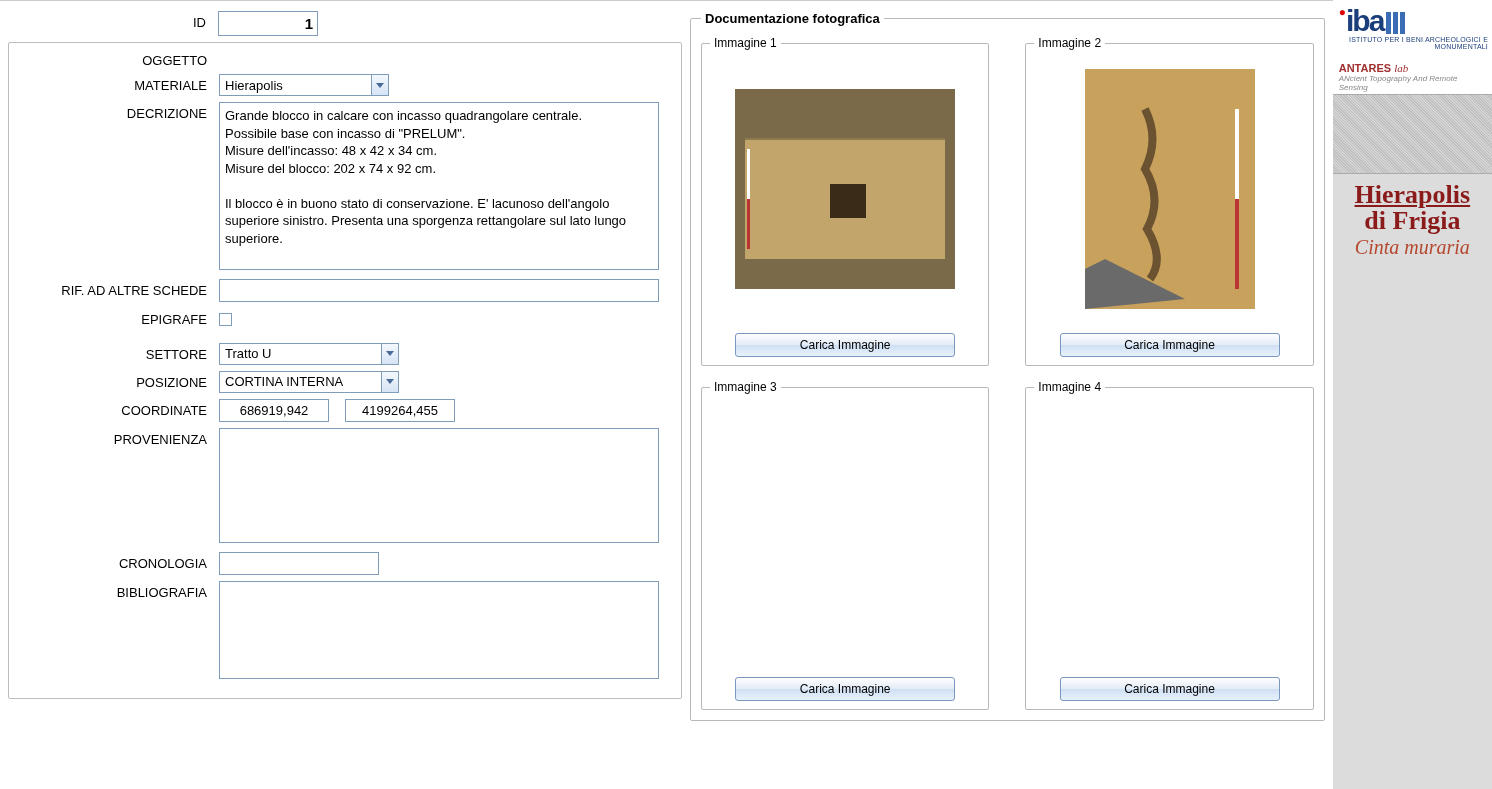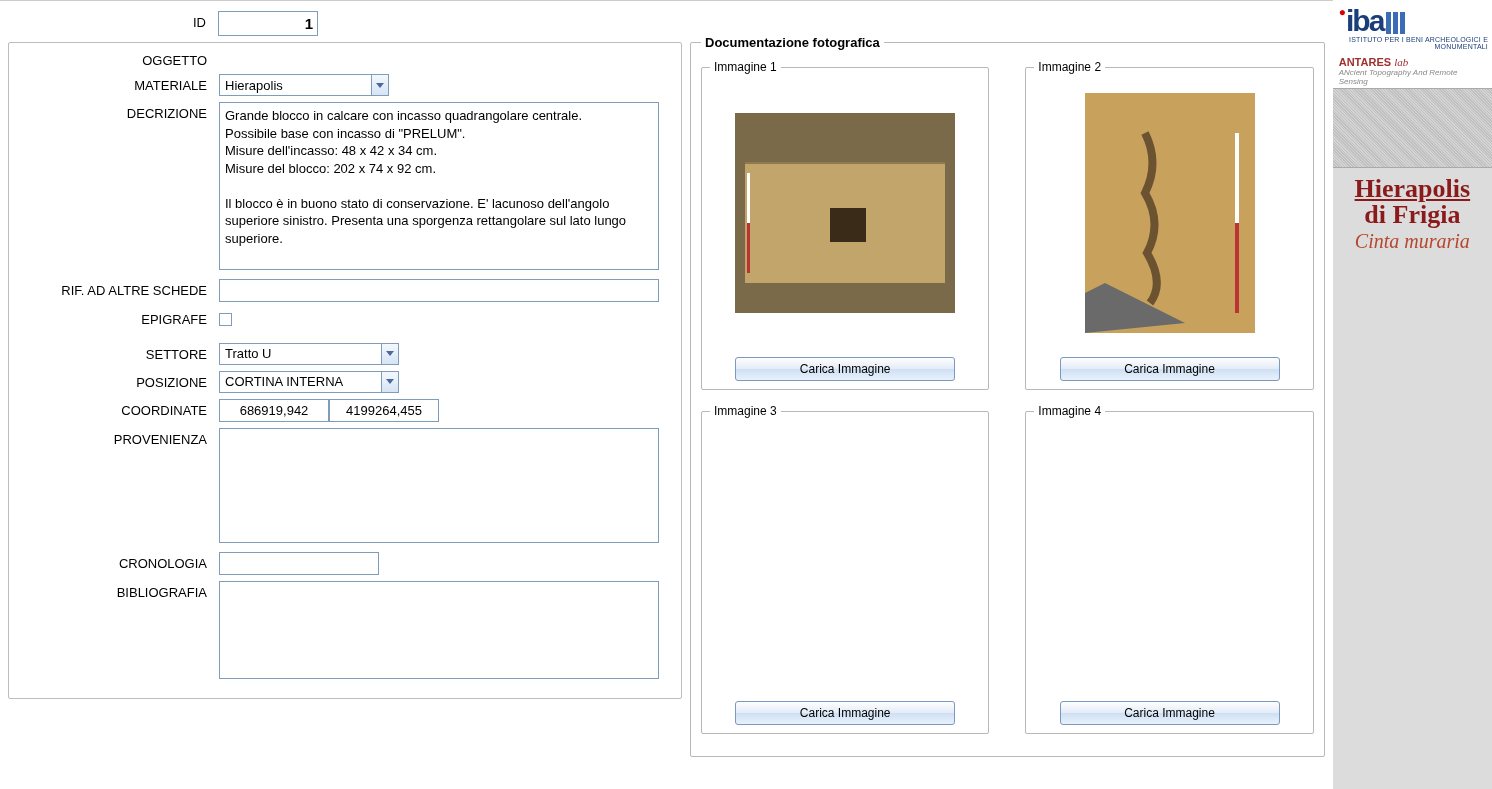--- a/index.html
+++ b/index.html
@@ -114,22 +114,21 @@
 }
 fieldset.data-block {
   border: 1px solid #b8b8b8;
   border-radius: 2px;
   margin-top: 42px;
   padding: 0;
 }
 fieldset.photo-section {
   border: 1px solid #b8b8b8;
   border-radius: 2px;
-  padding: 10px 10px 22px 10px;
-  margin-top: 24px;
+  padding: 10px 10px 10px 10px;
 }
 fieldset.photo-section > legend {
   padding: 0 4px;
   font-size: 13px;
   font-weight: bold;
 }
 .photo-grid {
   display: grid;
   grid-template-columns: 1fr 1fr;
   grid-template-rows: repeat(2, 330px);
@@ -192,21 +191,21 @@
   width:5px; height:22px; background:#3a6db5; display:inline-block;
 }
 .side-panel .logo-sub {
   font-size: 7px;
   color: #1a3e7a;
   letter-spacing: 0.2px;
   text-align:right;
 }
 .side-panel .antares {
   font-size: 11px;
-  margin-top: 6px;
+  margin-top: 12px;
 }
 .side-panel .antares b { color:#a03030; font-weight:bold; }
 .side-panel .antares i { color:#a03030; font-style: italic; font-family: cursive; }
 .side-panel .antares-sub {
   font-size: 8px;
   color: #888;
   font-style: italic;
 }
 .grey-band {
   height: 80px;
@@ -329,21 +328,21 @@
                   <svg viewBox="0 0 8 5">
                     <path d="M0 0 L4 5 L8 0 Z" fill="#4a6a9a"></path>
                   </svg>
                 </span>
           </div>
         </div>
       </div>
 
       <div class="form-row">
         <div class="form-label">COORDINATE</div>
-        <div class="form-field" style="display:flex;">
+        <div class="form-field" style="display:flex;gap:16px">
           <input class="input-text coord-input" value="686919,942" style="">
           <input class="input-text coord-input" value="4199264,455" style="">
         </div>
       </div>
 
       <div class="form-row">
         <div class="form-label">PROVENIENZA</div>
         <div class="form-field">
           <textarea class="textarea" rows="6" style=""></textarea>
         </div>

